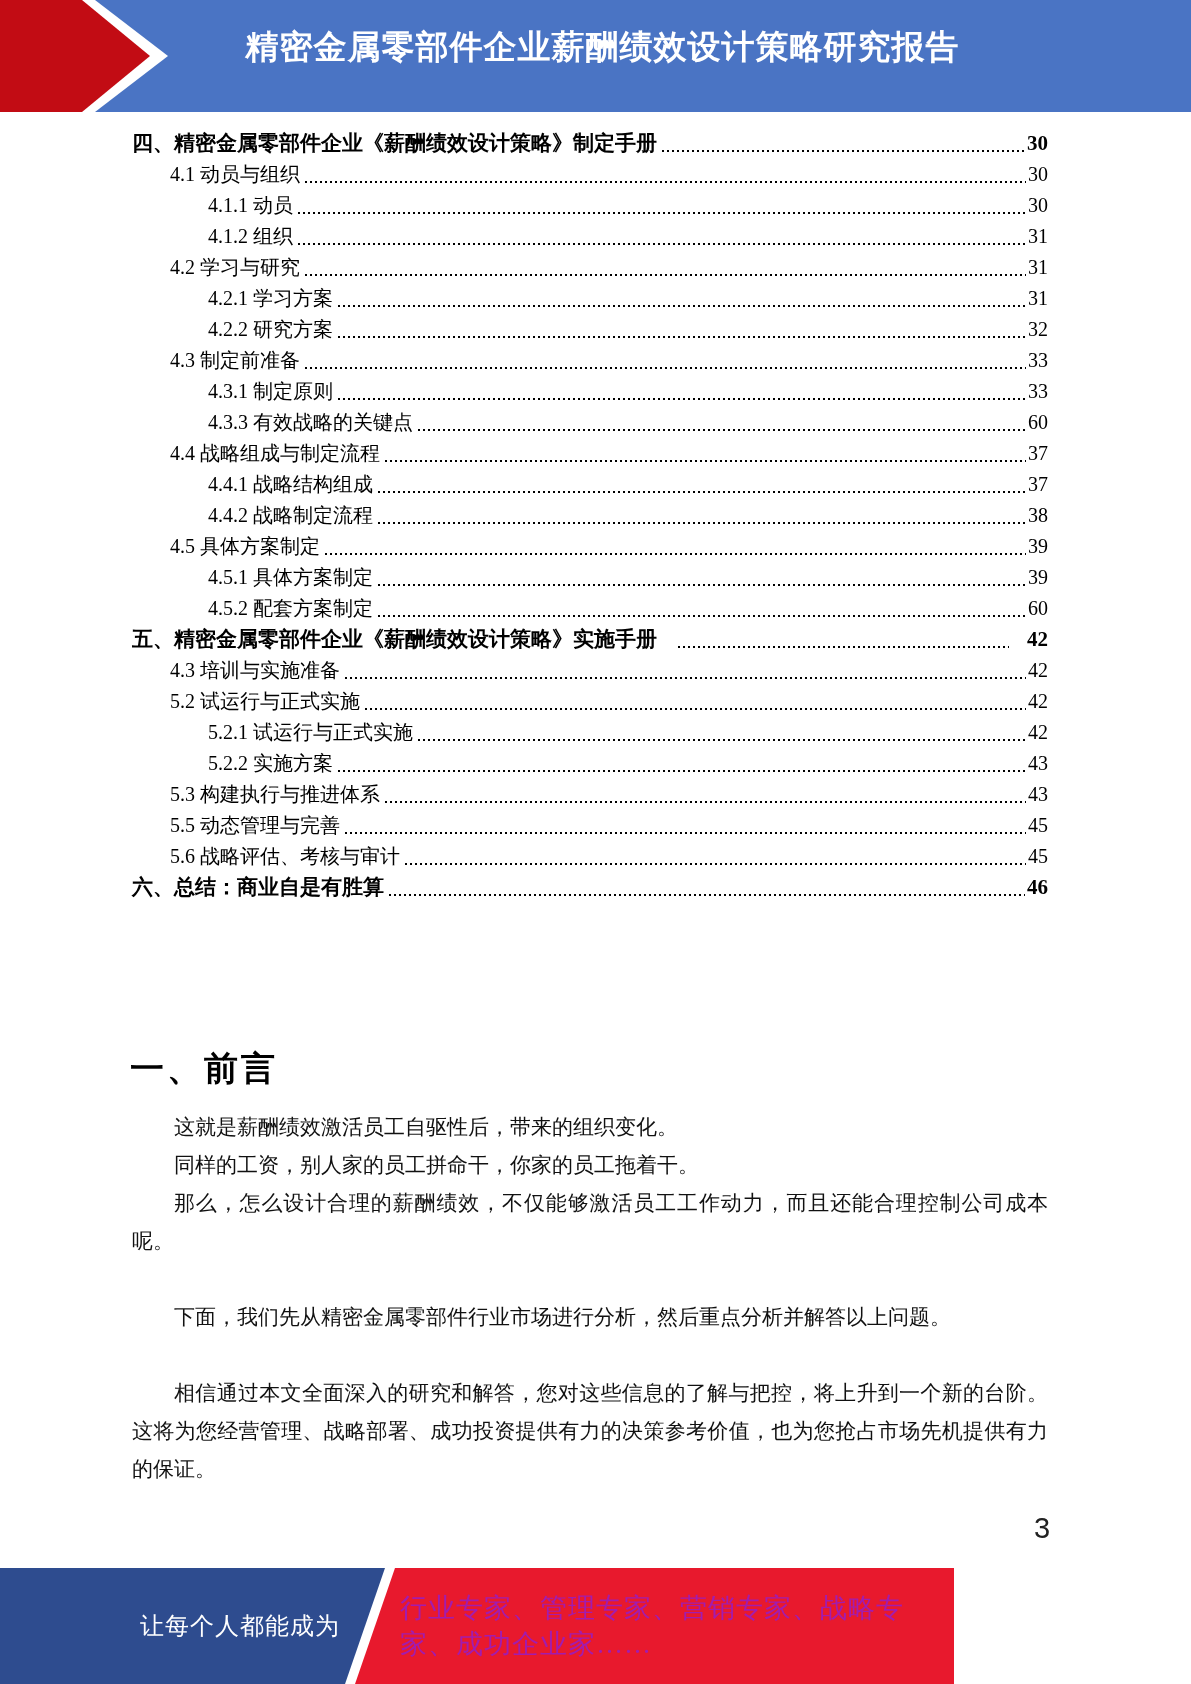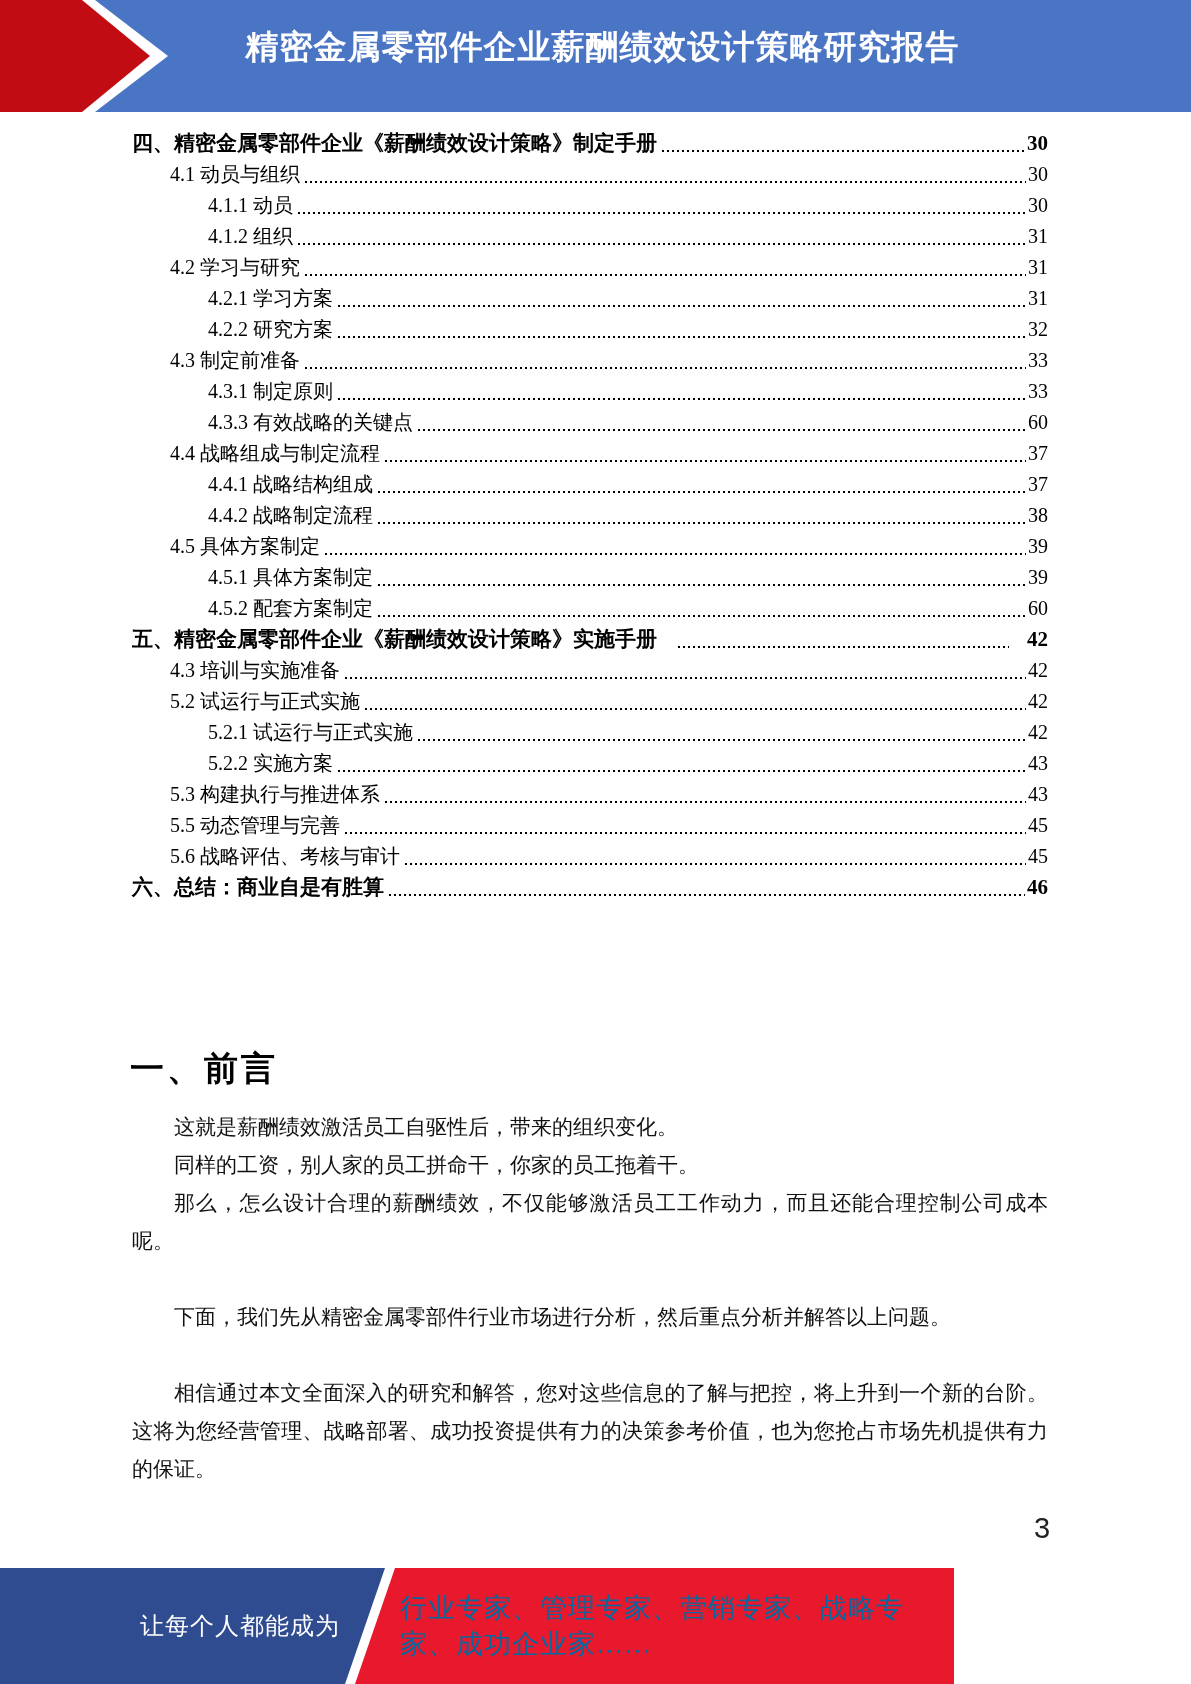--- a/index.html
+++ b/index.html
@@ -83,21 +83,21 @@
     clip-path:polygon(395px 0, 100% 0, 100% 100%, 355px 100%);
   }
   .footer-left-text {
     position:absolute; left:140px; top:0; height:116px;
     display:flex; align-items:center;
     color:#ffffff; font-size:24px; letter-spacing:1px;
   }
   .footer-right-text {
     position:absolute; left:400px; top:0; height:116px;
     display:flex; align-items:center;
-    color:#0369a1; font-size:27px; letter-spacing:1px;
+    color:#a21caf; font-size:27px; letter-spacing:1px;
   }
 </style>
 </head>
 <body>
 
 <div class="page">
 
   <div class="header">
     <svg class="header-arrow" width="180" height="112" viewBox="0 0 180 112">
       <polygon points="0,0 95,0 168,56 95,112 0,112" fill="#ffffff"></polygon>

